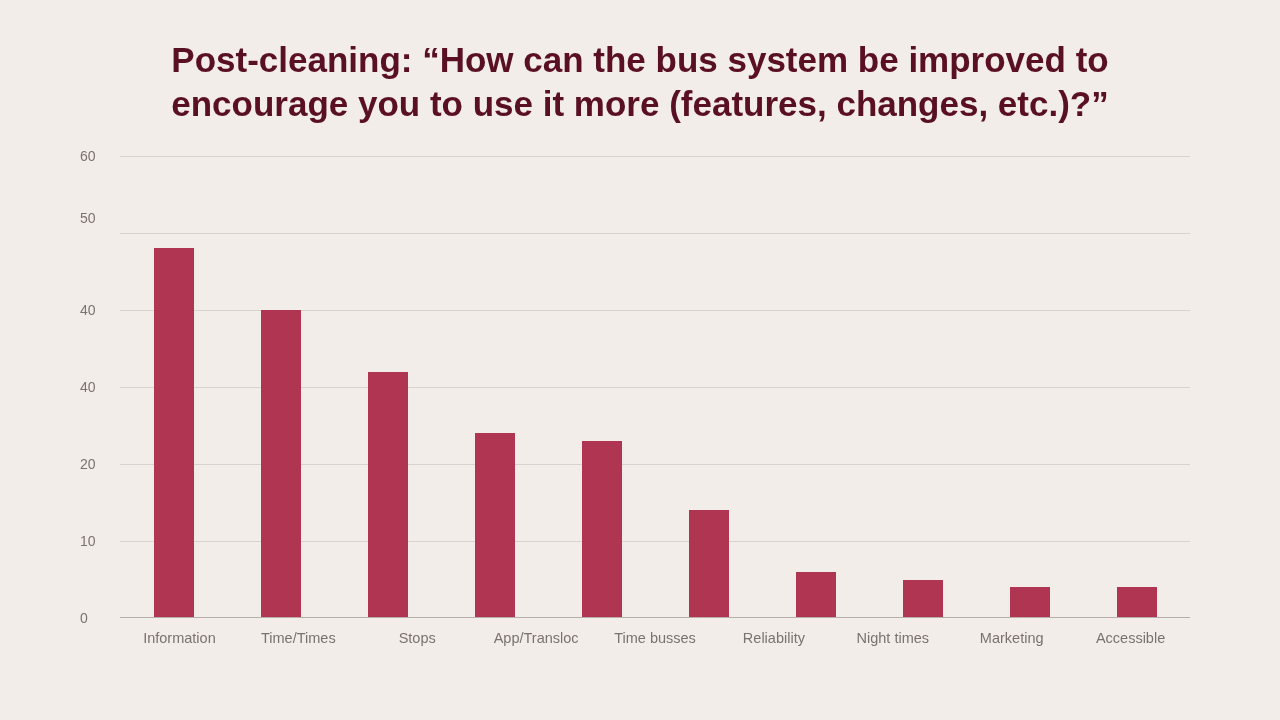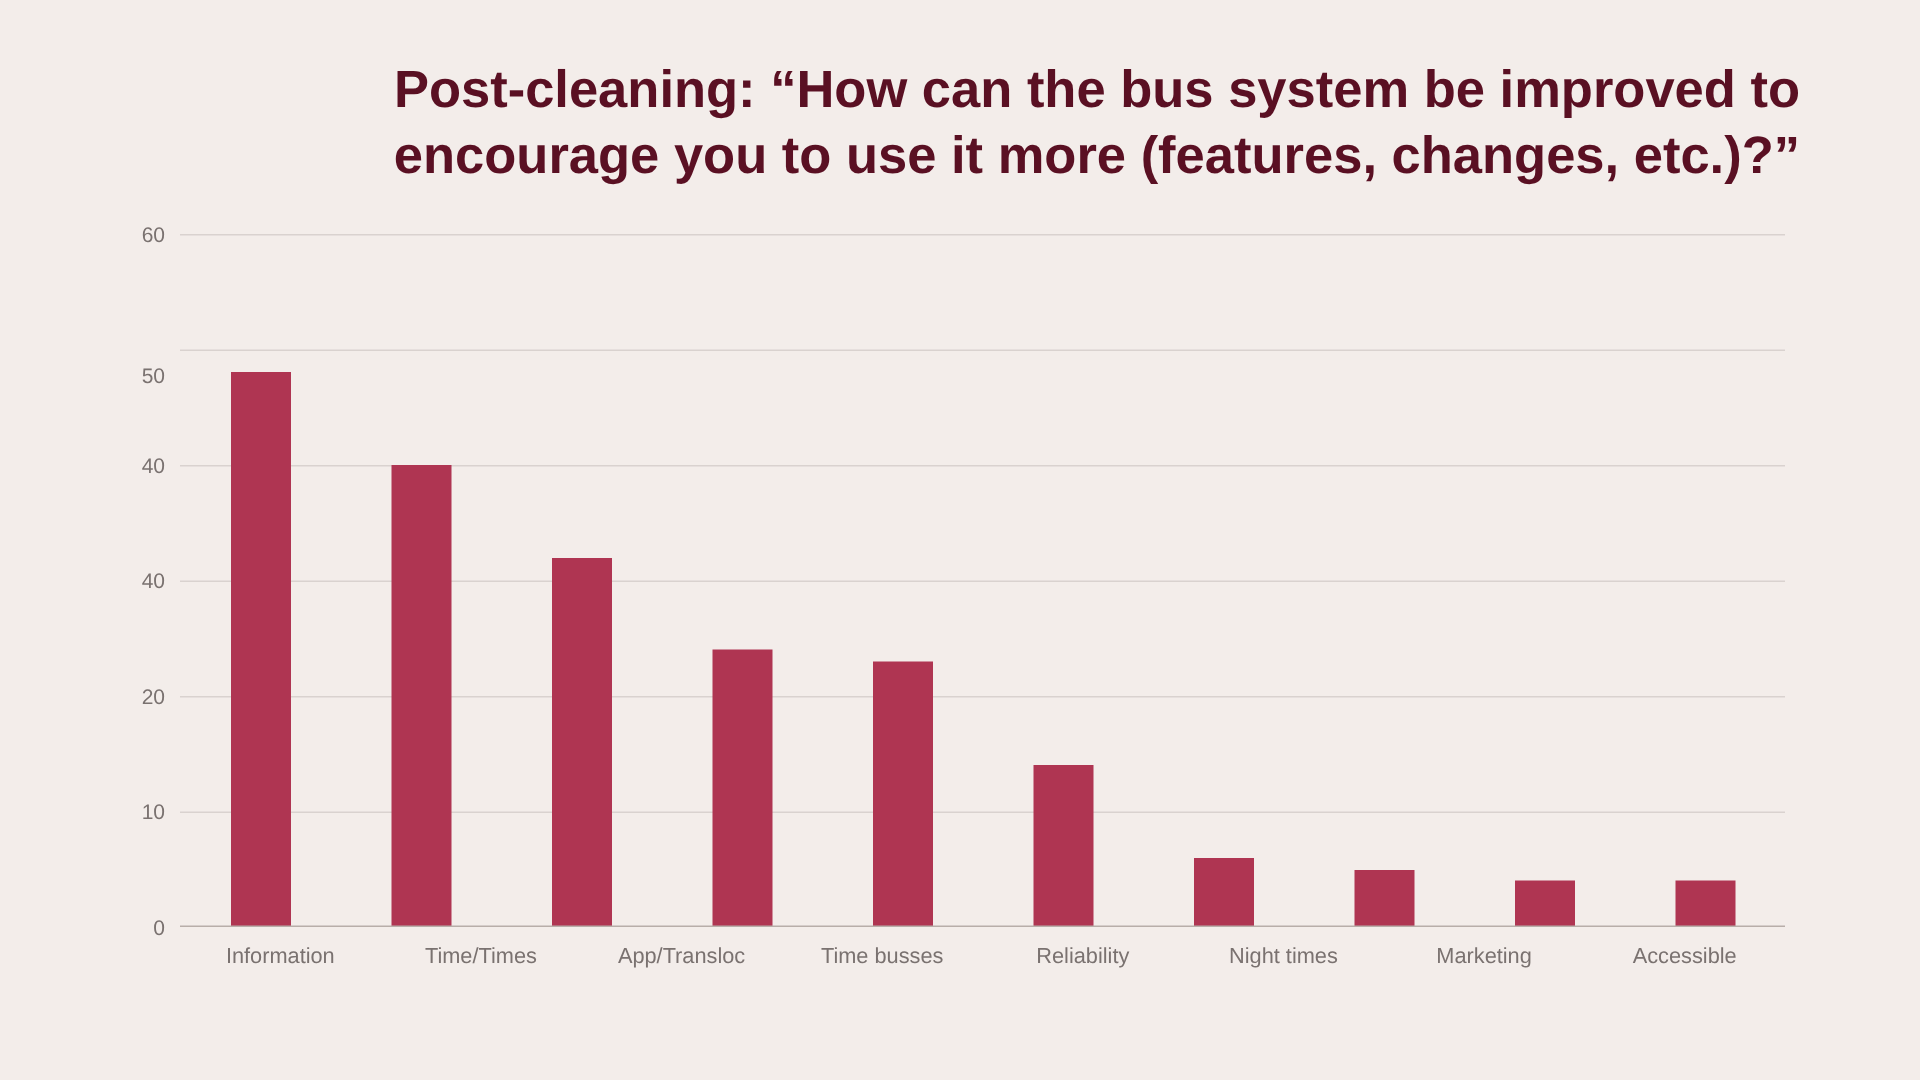--- a/index.html
+++ b/index.html
@@ -15,21 +15,21 @@
     width: 1280px;
     height: 720px;
     position: relative;
     box-sizing: border-box;
   }
   .title {
     position: absolute;
     top: 38px;
     left: 80px;
     right: 80px;
-    text-align: right;
+    text-align: center;
     color: #5a1023;
     font-weight: 700;
     font-size: 35px;
     line-height: 1.25;
     font-family: "Gill Sans", "Gill Sans MT", "Segoe UI", "Helvetica Neue", Arial, sans-serif;
   }
   .chart {
     position: absolute;
     left: 80px;
     top: 148px;
@@ -55,21 +55,21 @@
     left: 0;
     right: 0;
     bottom: 0;
     height: 1px;
     background: #b8aea9;
   }
   .y-tick-label {
     position: absolute;
     left: 0;
     width: 30px;
-    text-align: right;
+    text-align: left;
     font-size: 14px;
     color: #7a7270;
     transform: translateY(-50%);
   }
   .bars {
     position: absolute;
     left: 0;
     right: 0;
     top: 0;
     bottom: 0;
@@ -113,21 +113,21 @@
 <div class="slide">
   <div class="title">Post-cleaning: “How can the bus system be improved to encourage you to use it more (features, changes, etc.)?”</div>
 
   <div class="chart">
     <div id="yticks">
         <div class="y-tick-label" style="top: 470px;">0</div>
         <div class="y-tick-label" style="top: 393px;">10</div>
         <div class="y-tick-label" style="top: 316px;">20</div>
         <div class="y-tick-label" style="top: 239px;">40</div>
         <div class="y-tick-label" style="top: 162px;">40</div>
-        <div class="y-tick-label" style="top: 102px;">50</div>
+        <div class="y-tick-label" style="top: 70px;">50</div>
         <div class="y-tick-label" style="top: 8px;">60</div>
       </div>
     <div class="plot-area">
       <div id="gridlines">
           <div class="gridline" style="top: 385px;"></div>
           <div class="gridline" style="top: 308px;"></div>
           <div class="gridline" style="top: 231px;"></div>
           <div class="gridline" style="top: 154px;"></div>
           <div class="gridline" style="top: 77px;"></div>
           <div class="gridline" style="top: 0px;"></div>
@@ -162,20 +162,21 @@
           </div>
           <div class="bar-slot">
             <div class="bar" style="height: 30.8px; background: rgb(175, 53, 82);"></div>
           </div>
         </div>
       <div class="axis-line"></div>
     </div>
     <div class="x-labels" id="xlabels">
         <div class="x-label">Information</div>
         <div class="x-label">Time/Times</div>
+        <div class="x-label">Stops</div>
         <div class="x-label">App/Transloc</div>
         <div class="x-label">Time busses</div>
         <div class="x-label">Reliability</div>
         <div class="x-label">Night times</div>
         <div class="x-label">Marketing</div>
         <div class="x-label">Accessible</div>
       </div>
   </div>
 </div>
 

